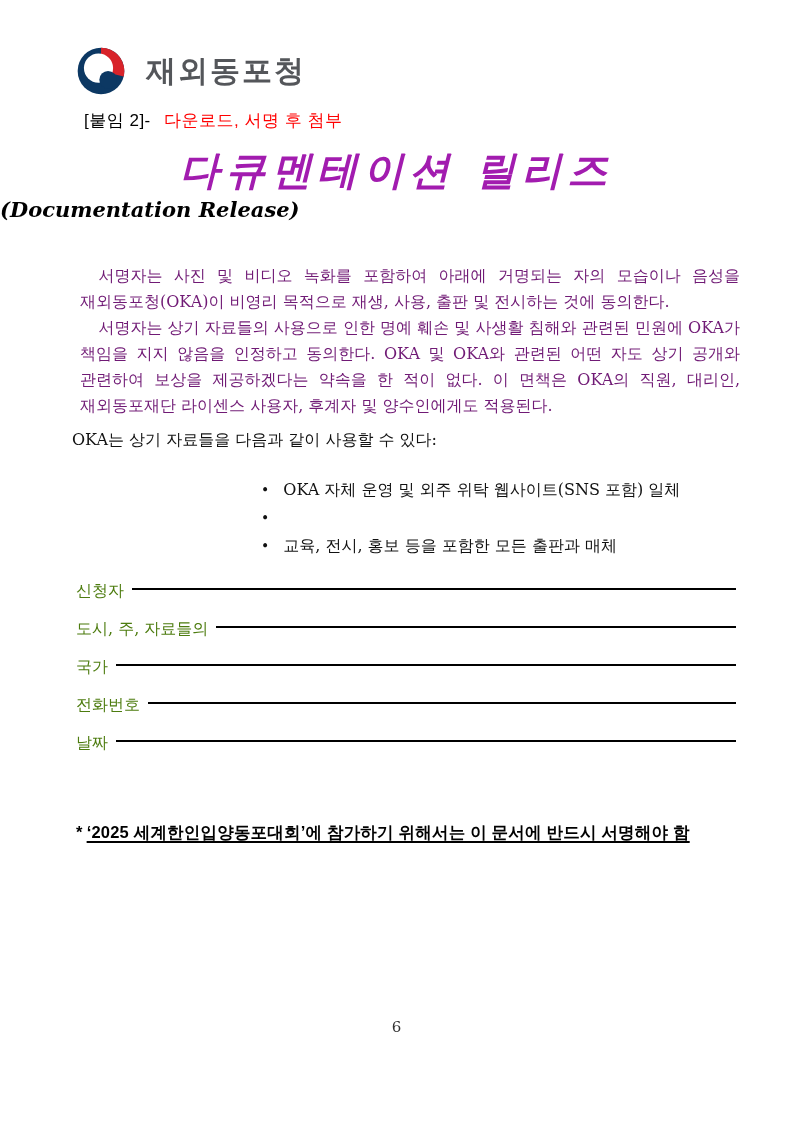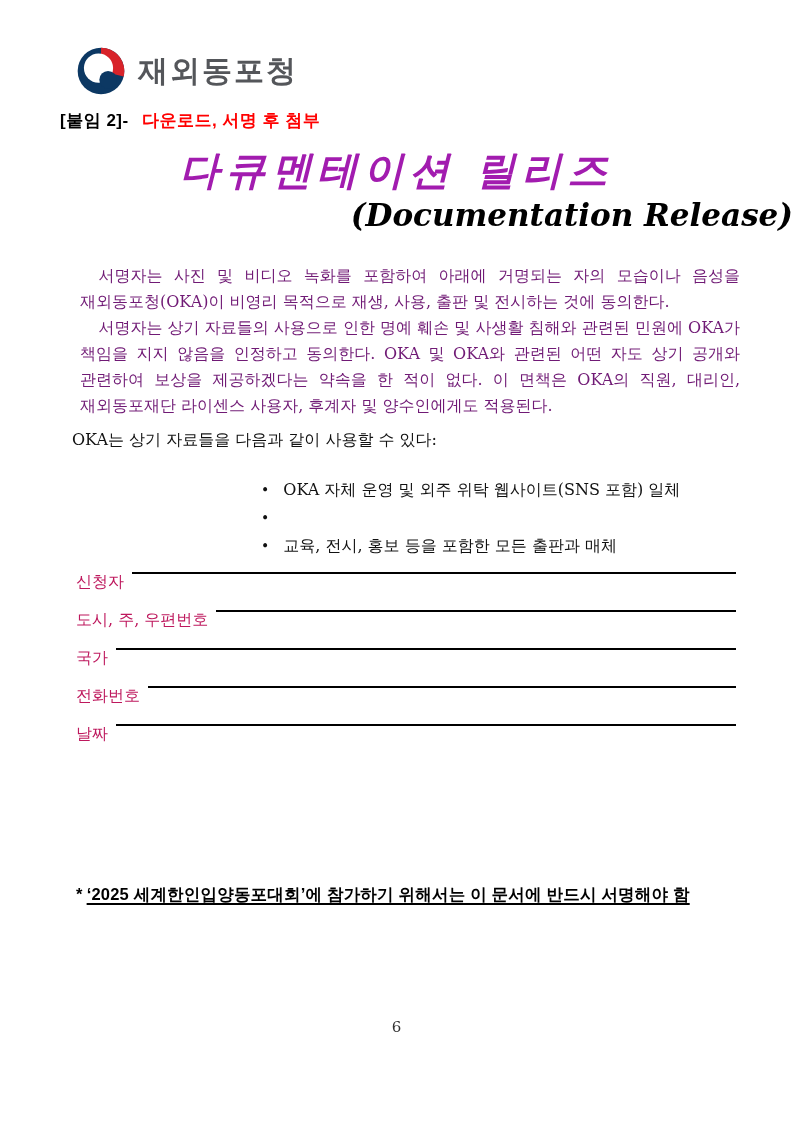--- a/index.html
+++ b/index.html
@@ -15,38 +15,38 @@
     overflow: hidden;
   }
 
   
   .logo-row {
     position: absolute;
     top: 46px;
     left: 76px;
     display: flex;
     align-items: center;
-    gap: 12px;
+    gap: 20px;
   }
   .logo-mark { width: 50px; height: 50px; display: block; }
   .agency-name {
     font-family: "Liberation Sans", sans-serif;
     font-weight: bold;
     font-size: 30px;
     letter-spacing: 2px;
     color: #54565a;
   }
 
   
   .attachment-line {
     position: absolute;
     top: 109px;
-    left: 60px;
+    left: 84px;
     font-family: "Liberation Sans", sans-serif;
-    font-weight: bold;
+    font-weight: normal;
     font-size: 17px;
     letter-spacing: 0.5px;
     text-align: center;
   }
   .attachment-prefix { color: #000000; }
   .attachment-notice { color: #ff0000; margin-left: 8px; }
 
   
   .title-ko {
     position: absolute;
@@ -58,24 +58,24 @@
     font-weight: bold;
     font-size: 40px;
     letter-spacing: 6px;
     color: #a21caf;
   }
   .title-en {
     position: absolute;
     top: 197px;
     left: 0;
     width: 100%;
-    text-align: right;
+    text-align: left;
     font-style: italic;
     font-weight: bold;
-    font-size: 31px;
+    font-size: 21px;
     color: #000;
   }
 
   
   .body-block {
     position: absolute;
     top: 263px;
     left: 80px;
     width: 660px;
     font-size: 16px;
@@ -110,38 +110,38 @@
 
   
   .form-block {
     position: absolute;
     top: 572px;
     left: 76px;
     width: 660px;
   }
   .form-row {
     display: flex;
-    align-items: flex-start;
+    align-items: center;
     height: 38px;
     font-size: 16px;
-    color: #be185d;
+    color: #4d7c0f;
   }
   .form-row .field-line {
     flex: 1;
     border-bottom: 2px solid #000;
     margin-left: 8px;
     margin-bottom: 5px;
     height: 1px;
   }
   .form-row.no-gap .field-line { margin-left: 0; }
 
   
   .footer-note {
     position: absolute;
-    top: 884px;
+    top: 822px;
     left: 76px;
     width: 680px;
     font-family: "Liberation Sans", sans-serif;
     font-weight: bold;
     font-size: 16.5px;
     color: #000;
     letter-spacing: 0.2px;
   }
   .footer-note .marker { text-decoration: none; margin-right: 4px; }
   .footer-note .note-text {
@@ -204,21 +204,21 @@
       <span>교육, 전시, 홍보 등을 포함한 모든 출판과 매체</span>
     </li>
   </ul>
 
   <div class="form-block">
     <div class="form-row">
       <span>신청자</span>
       <span class="field-line"></span>
     </div>
     <div class="form-row">
-      <span>도시, 주, 우편번호</span>
+      <span>도시, 주, 자료들의</span>
       <span class="field-line"></span>
     </div>
     <div class="form-row">
       <span>국가</span>
       <span class="field-line"></span>
     </div>
     <div class="form-row">
       <span>전화번호</span>
       <span class="field-line"></span>
     </div>

